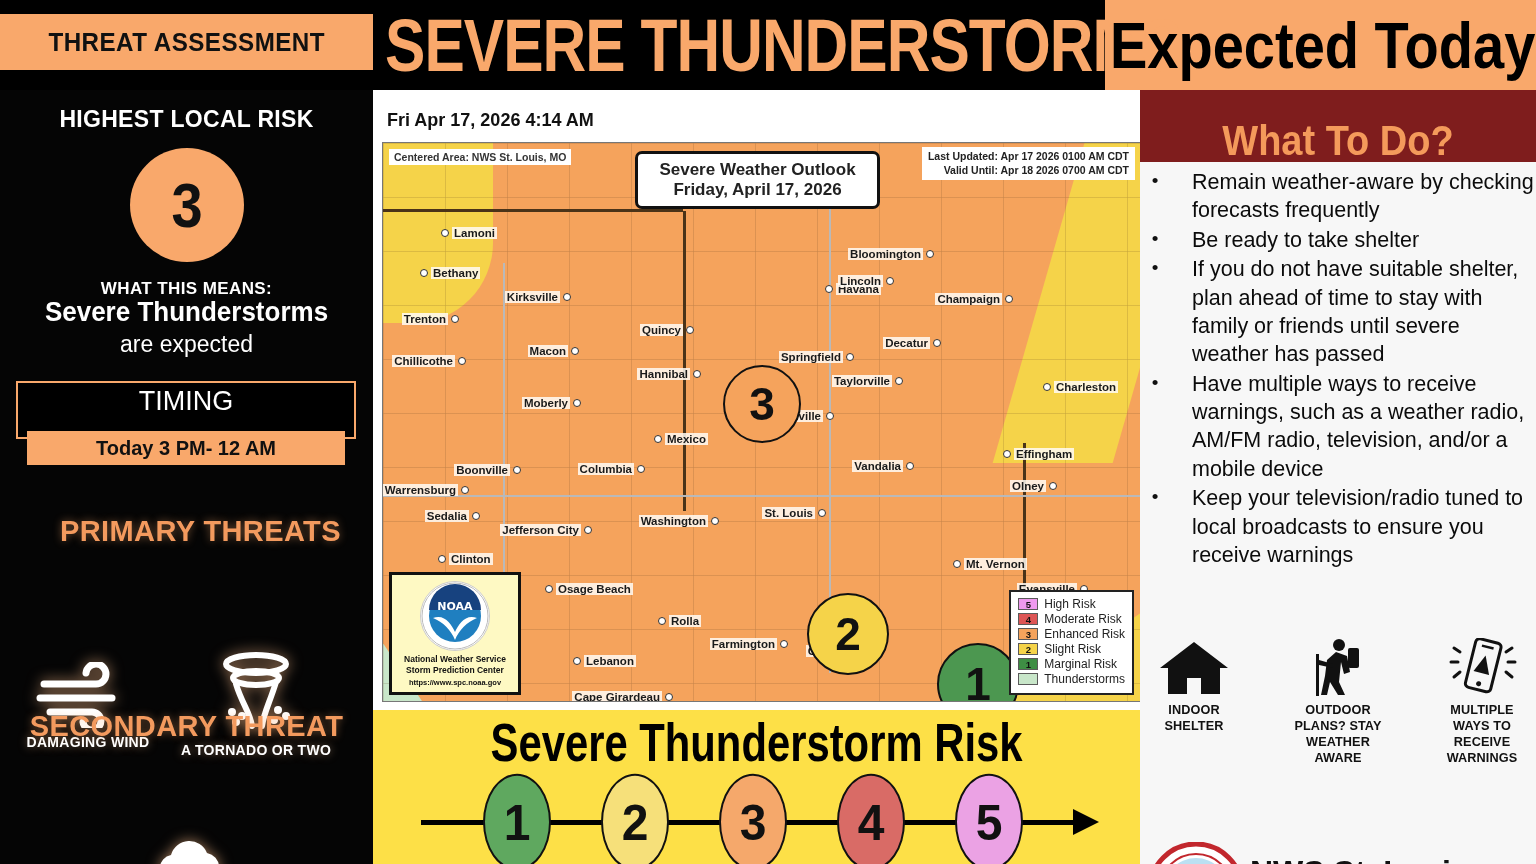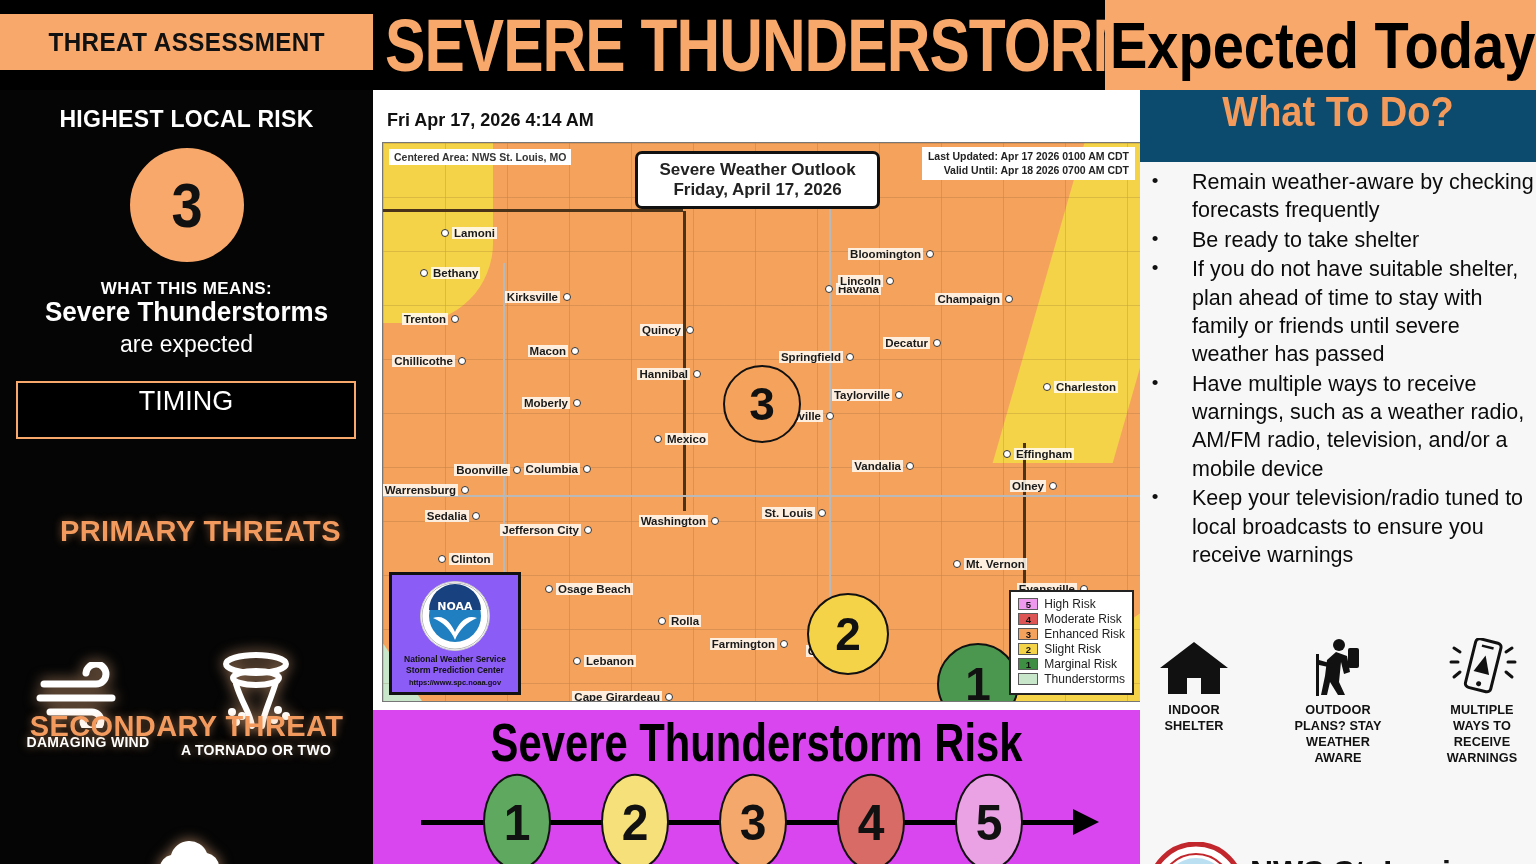--- a/index.html
+++ b/index.html
@@ -109,43 +109,43 @@
                  display:flex; align-items:center; justify-content:center;
                  font-size:46px; font-weight:bold; color:#111; }
 
   .map-legend { position:absolute; right:6px; bottom:6px; background:#fff; border:2px solid #222;
                 padding:5px 7px 6px; }
   .lg-row { display:flex; align-items:center; gap:6px; margin-bottom:1px; }
   .lg-sw { width:20px; height:12px; border:1px solid #5a5a5a; font-size:9.5px; font-weight:bold;
            color:#111; display:flex; align-items:center; justify-content:center; }
   .lg-lbl { font-size:12px; color:#222; }
 
-  .noaa-box { position:absolute; left:6px; bottom:6px; width:132px; background:#8b5cf6;
+  .noaa-box { position:absolute; left:6px; bottom:6px; width:132px; background:#fef9c3;
               border:3px solid #111; padding:6px 4px 5px; text-align:center; }
   .noaa-seal { width:70px; height:70px; margin:0 auto 3px; border-radius:50%;
                background:#fff; border:1px solid #ccc; position:relative; overflow:hidden; }
   .noaa-l1,.noaa-l2 { font-size:8.5px; font-weight:bold; color:#111; line-height:1.3; }
   .noaa-url { font-size:7.5px; font-weight:bold; color:#111; margin-top:2px; }
 
   
-  .scale-panel { position:absolute; left:373px; top:710px; width:767px; height:154px; background:#d946ef; }
+  .scale-panel { position:absolute; left:373px; top:710px; width:767px; height:154px; background:#fde047; }
   .scale-title { position:absolute; left:0; top:8px; width:767px; text-align:center;
                  font-size:44px; font-weight:bold; color:#000; transform:scaleY(1.2) scaleX(.95); }
   .scale-line { position:absolute; left:48px; top:110px; width:660px; height:5px; background:#000; }
   .scale-arrow { position:absolute; left:700px; top:99px; width:0; height:0;
                  border-left:26px solid #000; border-top:13px solid transparent;
                  border-bottom:13px solid transparent; }
   .sc-dot { position:absolute; width:68px; height:92px; border-radius:50%; border:2px solid #111;
             display:flex; align-items:center; justify-content:center;
             font-size:48px; font-weight:bold; color:#111; transform:scaleY(1.05); }
 
   
   .right { position:absolute; left:1140px; top:90px; width:396px; height:774px; background:#F7F7F7; }
-  .wtd-head { position:absolute; left:0; top:0; width:396px; height:72px; background:#0c4a6e;
-              display:flex; align-items:flex-start; justify-content:center; }
+  .wtd-head { position:absolute; left:0; top:0; width:396px; height:72px; background:#7f1d1d;
+              display:flex; align-items:flex-end; justify-content:center; }
   .wtd-head span { color:#F49A5B; font-size:38px; font-weight:bold; transform:scaleY(1.14); }
   .wtd-list { position:absolute; left:8px; top:78px; width:386px; }
   .wtd-li { display:flex; gap:10px; margin-bottom:1px; }
   .wtd-bul { flex:none; width:14px; text-align:center; font-size:19px; color:#111; line-height:1.32; }
   .wtd-tx { font-size:21.5px; color:#0b0b0b; line-height:1.32;margin-left:20px; }
 
   .ic-row { position:absolute; left:6px; top:548px; width:384px; display:flex;
             justify-content:space-between;gap:48px; }
   .ic-cell { width:124px; text-align:center; }
   .ic-cap { font-size:13.5px; font-weight:bold; color:#111; line-height:1.18; margin-top:2px;
@@ -182,20 +182,21 @@
     <div class="risk-circle">
       <span>3</span>
     </div>
 
     <div class="wtm">WHAT THIS MEANS:</div>
     <div class="wtm-l1">Severe Thunderstorms</div>
     <div class="wtm-l2">are expected</div>
 
     <div class="timing-box"></div>
     <div class="timing-title">TIMING</div>
+    <div class="timing-val">Today 3 PM- 12 AM</div>
 
     <div class="pthreat-h">PRIMARY THREATS</div>
 
     <div class="thr thr-wind">
       <div class="ico">
         <svg width="108" height="66" viewBox="0 0 108 66">
           <g fill="none" stroke="#fff" stroke-width="7" stroke-linecap="round">
             <path d="M10 22 H62 a10 10 0 1 0 -10 -11"></path>
             <path d="M6 36 H78"></path>
             <path d="M16 50 H58 a9 9 0 1 1 -9 10"></path>
@@ -337,41 +338,41 @@
             <span class="nm">Springfield</span>
           </div>
           <div class="city lft" style="left: auto; top: 194px; right: 199px;">
             <span class="dot"></span>
             <span class="nm">Decatur</span>
           </div>
           <div class="city lft" style="left: auto; top: 254px; right: 559px;">
             <span class="dot"></span>
             <span class="nm">Moberly</span>
           </div>
-          <div class="city lft" style="left: auto; top: 232px; right: 237px; margin-top: 14px;">
+          <div class="city lft" style="left: auto; top: 232px; right: 237px;">
             <span class="dot"></span>
             <span class="nm">Taylorville</span>
           </div>
           <div class="city" style="left: 660px; top: 238px;">
             <span class="dot"></span>
             <span class="nm">Charleston</span>
           </div>
           <div class="city lft" style="left: auto; top: 267px; right: 306px;">
             <span class="dot"></span>
             <span class="nm">Carlinville</span>
           </div>
           <div class="city" style="left: 271px; top: 290px;">
             <span class="dot"></span>
             <span class="nm">Mexico</span>
           </div>
           <div class="city lft" style="left: auto; top: 321px; right: 619px;">
             <span class="dot"></span>
             <span class="nm">Boonville</span>
           </div>
-          <div class="city lft" style="left: auto; top: 320px; right: 549px;">
+          <div class="city lft" style="left: auto; top: 320px; right: 495px;">
             <span class="dot"></span>
             <span class="nm">Columbia</span>
           </div>
           <div class="city lft" style="left: auto; top: 317px; right: 226px;">
             <span class="dot"></span>
             <span class="nm">Vandalia</span>
           </div>
           <div class="city" style="left: 620px; top: 305px;">
             <span class="dot"></span>
             <span class="nm">Effingham</span>

